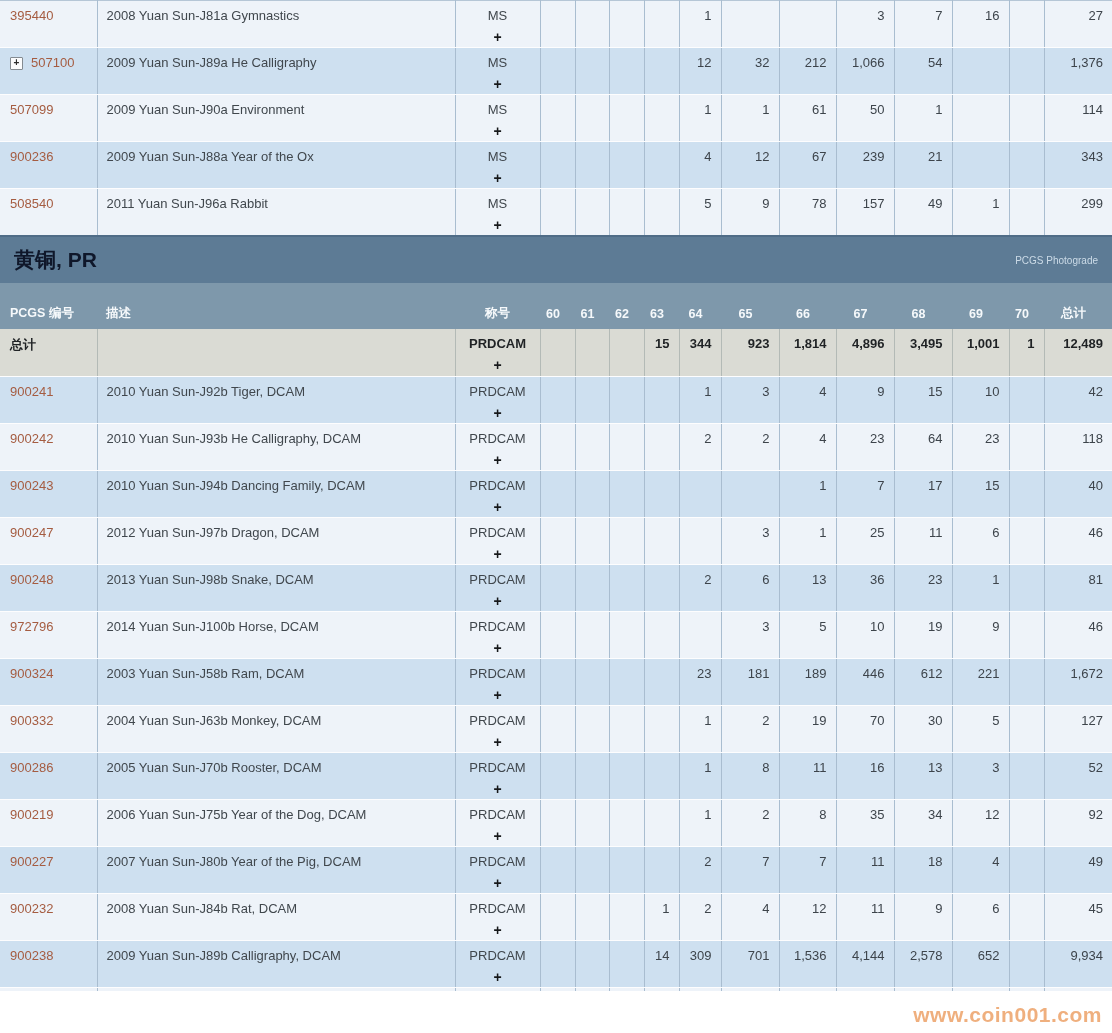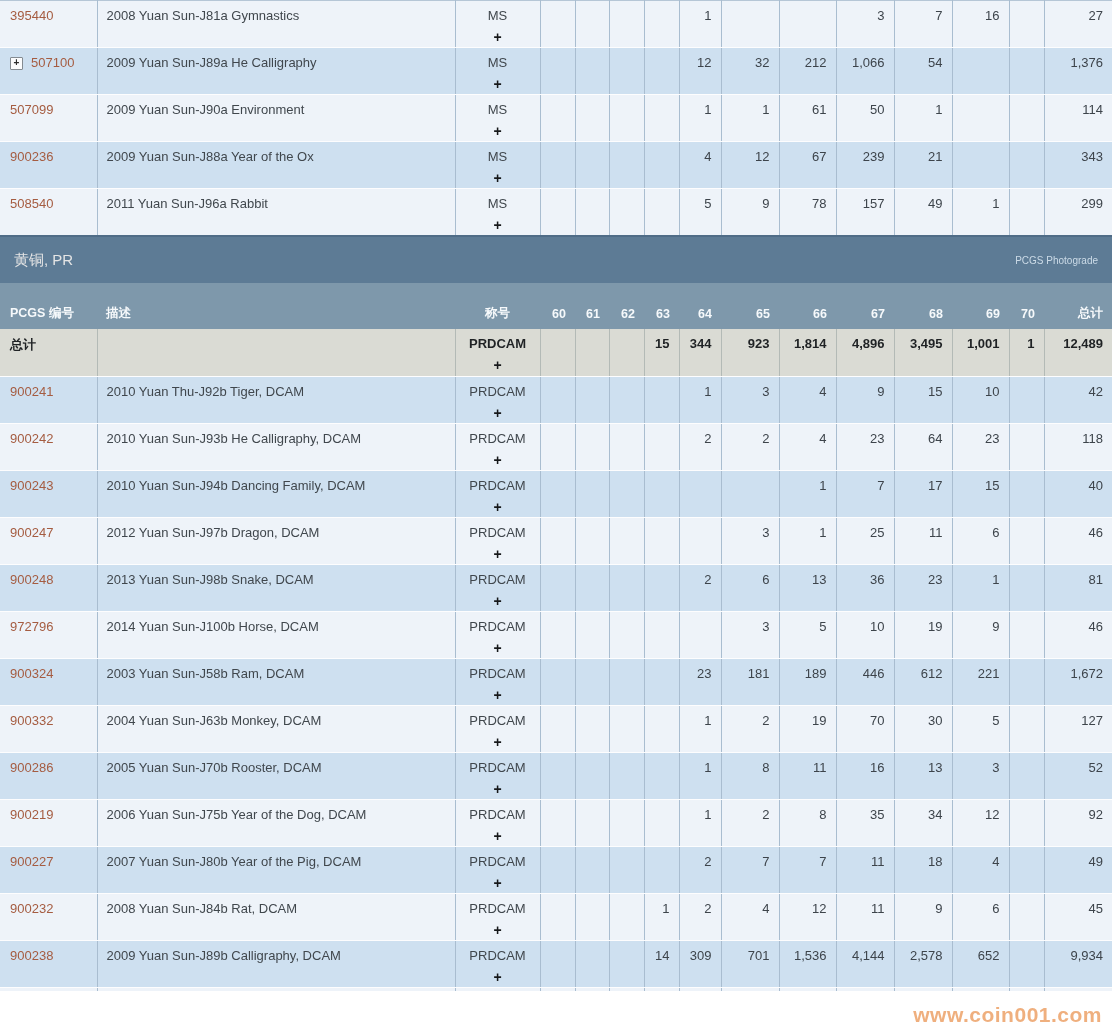--- a/index.html
+++ b/index.html
@@ -37,32 +37,32 @@
   td.c-desig{text-align:center;}
   .desig-label{font-size:13px;line-height:15px;}
   .desig-plus{font-size:14px;font-weight:bold;color:#16181a;line-height:14px;margin-top:7px;cursor:pointer;}
   td.num{text-align:right;padding-right:9px;font-size:13px;color:#3d444b;}
 
   
   tr.section-bar td{
     background:#5d7b95;border-top:2px solid #4f6c87;height:46px;padding:0;
   }
   .bar-inner{height:100%;display:flex;align-items:center;justify-content:space-between;padding:0 14px;}
-  .bar-title{color:#e5e5e5;font-weight:normal;font-size:15px;}
+  .bar-title{color:#0f172a;font-weight:bold;font-size:21px;}
   a.bar-link{color:#ccdbe7;font-size:10px;text-decoration:none;cursor:pointer;}
 
   
   tr.col-header td{
     background:#7e98ab;color:#f6f9fb;font-weight:bold;font-size:12.5px;
     height:31px;vertical-align:middle;padding-top:15px;
   }
   tr.col-header td.h-left{padding-left:10px;}
   tr.col-header td.h-desc{padding-left:9px;}
   tr.col-header td.h-center{text-align:center;}
-  tr.col-header td.h-num{text-align:right;padding-right:9px;}
+  tr.col-header td.h-num{text-align:center;padding-right:9px;}
 
   
   tr.total-row td{
     background:#dadbd4;font-weight:bold;color:#1f2224;
     height:40px;padding-top:7px;
     border-right:1px solid #b3bab6;border-bottom:1px solid #fdfdfe;
   }
   tr.total-row td:last-child{border-right:none;}
   tr.total-row td.c-pcgs{padding-left:10px;}
   tr.total-row td.num{color:#1f2224;}
@@ -241,21 +241,21 @@
     <td class="num">923</td>
     <td class="num">1,814</td>
     <td class="num">4,896</td>
     <td class="num">3,495</td>
     <td class="num">1,001</td>
     <td class="num">1</td>
     <td class="num">12,489</td>
   </tr>
       <tr class="data-row row-blue">
     <td class="c-pcgs"><a class="pcgs-link">900241</a></td>
-    <td class="c-desc">2010 Yuan Thu-J92b Tiger, DCAM</td>
+    <td class="c-desc">2010 Yuan Sun-J92b Tiger, DCAM</td>
     <td class="c-desig">
       <div class="desig-label">PRDCAM</div>
       <div class="desig-plus">+</div>
     </td>
     <td class="num"></td>
     <td class="num"></td>
     <td class="num"></td>
     <td class="num"></td>
     <td class="num">1</td>
     <td class="num">3</td>

